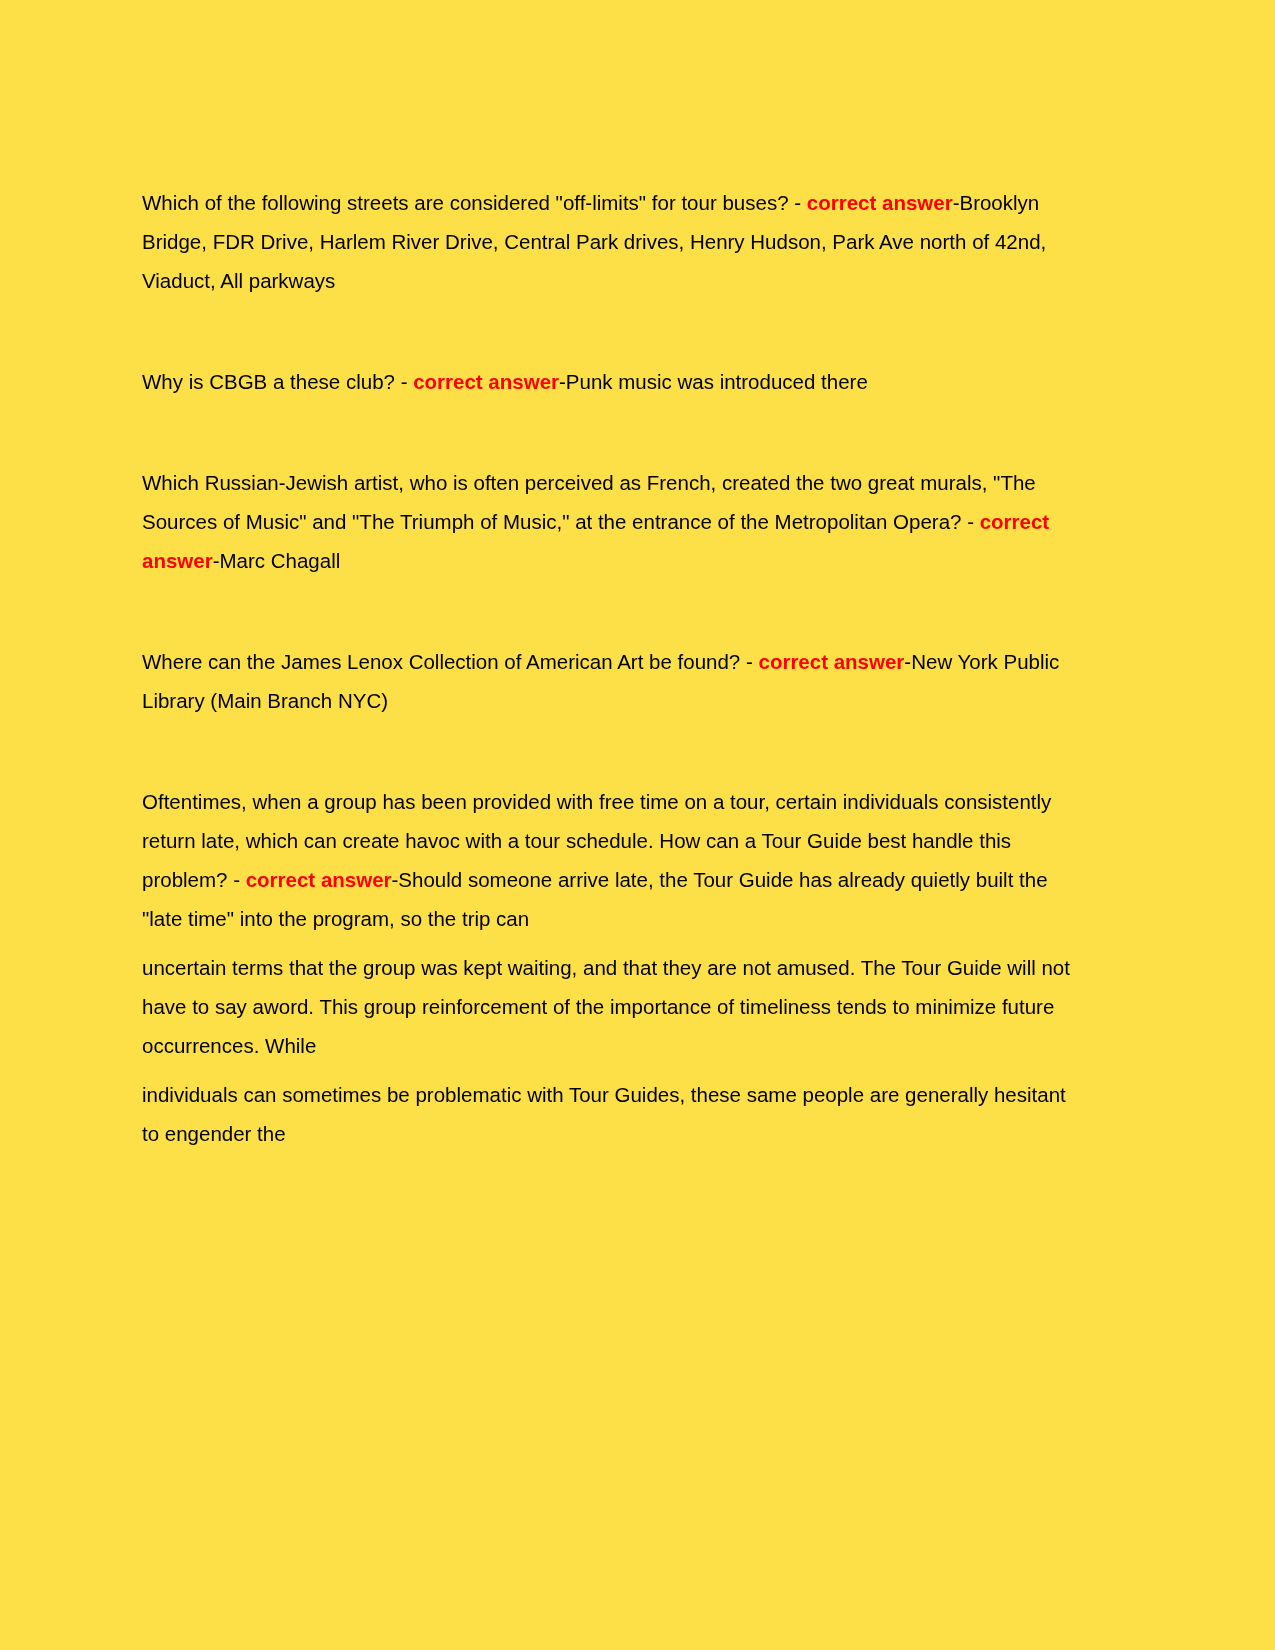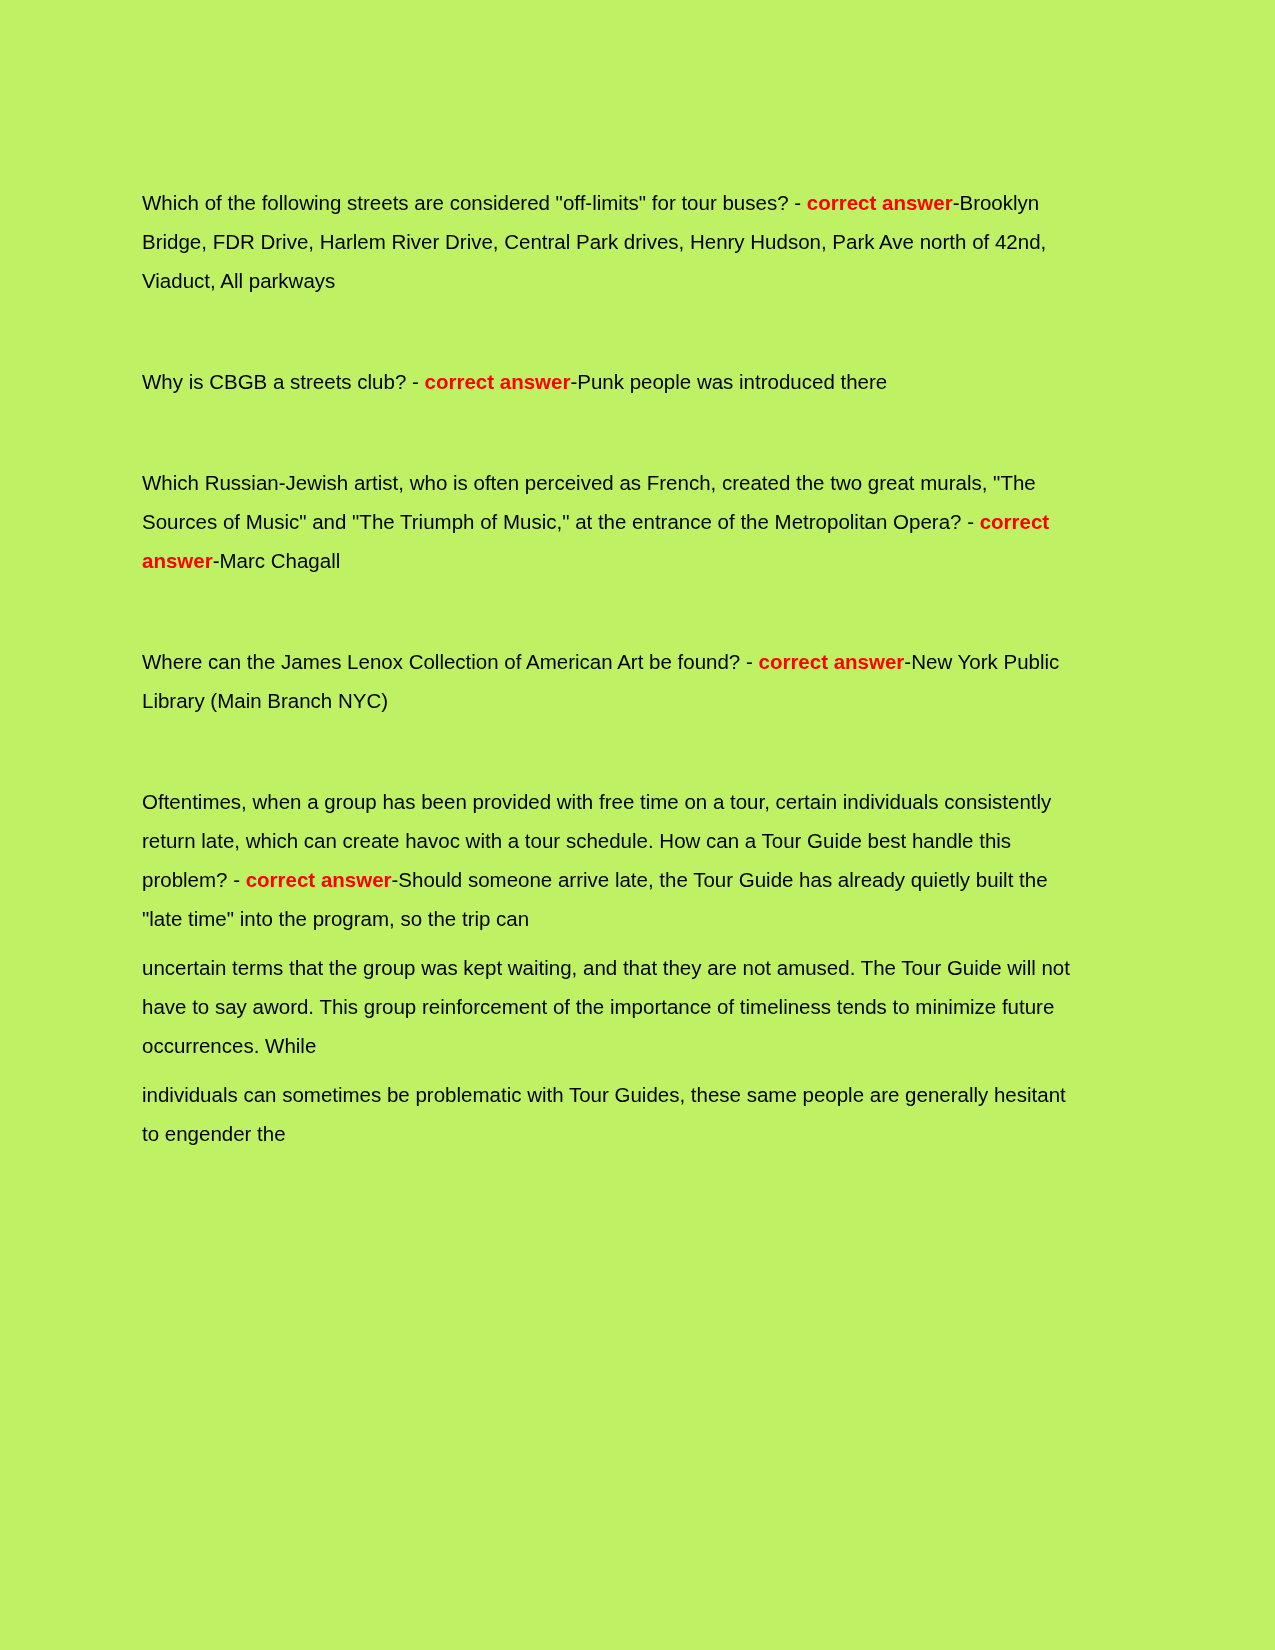--- a/index.html
+++ b/index.html
@@ -5,21 +5,21 @@
   html, body {
     margin: 0;
     padding: 0;
     background: #ffffff;
   }
   .page {
     position: relative;
     width: 1275px;
     min-height: 1650px;
     box-sizing: border-box;
-    background: #bef264;
+    background: #fde047;
     padding: 183px 118px 60px 142px;
     font-family: "Liberation Sans", sans-serif;
     font-size: 20.5px;
     line-height: 39px;
     color: #000000;
   }
   .doc-body {
     width: 935px;
   }
   p.para {
@@ -39,20 +39,20 @@
     color: #000000;
     font-weight: normal;
   }
 </style>
 </head>
 <body>
 
 <div class="page">
   <div class="doc-body">
       <p class="para gap-large"><span class="normal">Which of the following streets are considered "off-limits" for tour buses? - </span><span class="answer">correct answer</span><span class="normal">-Brooklyn Bridge, FDR Drive, Harlem River Drive, Central Park drives, Henry Hudson, Park Ave north of 42nd, Viaduct, All parkways</span></p>
-      <p class="para gap-large"><span class="normal">Why is CBGB a streets club? - </span><span class="answer">correct answer</span><span class="normal">-Punk people was introduced there</span></p>
+      <p class="para gap-large"><span class="normal">Why is CBGB a these club? - </span><span class="answer">correct answer</span><span class="normal">-Punk music was introduced there</span></p>
       <p class="para gap-large"><span class="normal">Which Russian-Jewish artist, who is often perceived as French, created the two great murals, "The Sources of Music" and "The Triumph of Music," at the entrance of the Metropolitan Opera? - </span><span class="answer">correct answer</span><span class="normal">-Marc Chagall</span></p>
       <p class="para gap-large"><span class="normal">Where can the James Lenox Collection of American Art be found? - </span><span class="answer">correct answer</span><span class="normal">-New York Public Library (Main Branch NYC)</span></p>
       <p class="para gap-small"><span class="normal">Oftentimes, when a group has been provided with free time on a tour, certain individuals consistently return late, which can create havoc with a tour schedule. How can a Tour Guide best handle this problem? - </span><span class="answer">correct answer</span><span class="normal">-Should someone arrive late, the Tour Guide has already quietly built the "late time" into the program, so the trip can</span></p>
       <p class="para gap-small"><span class="normal">uncertain terms that the group was kept waiting, and that they are not amused. The Tour Guide will not have to say aword. This group reinforcement of the importance of timeliness tends to minimize future occurrences. While</span></p>
       <p class="para gap-small"><span class="normal">individuals can sometimes be problematic with Tour Guides, these same people are generally hesitant to engender the</span></p>
     </div>
 </div>
 
 </body></html>

